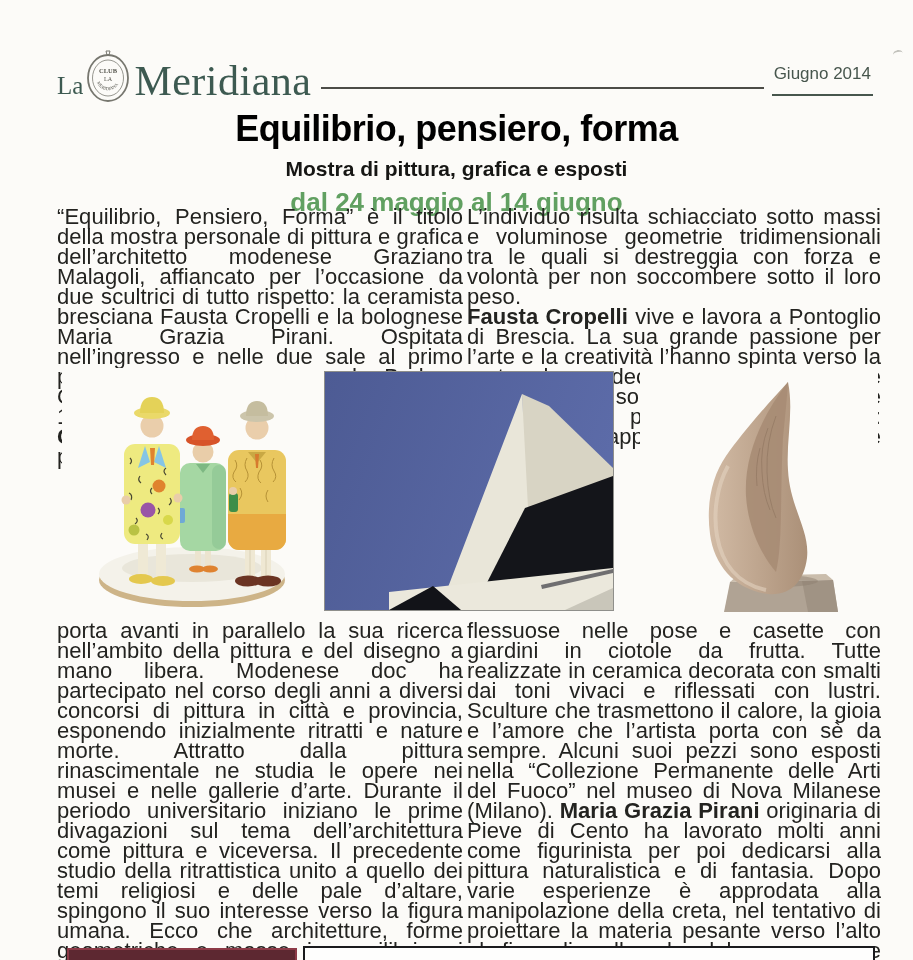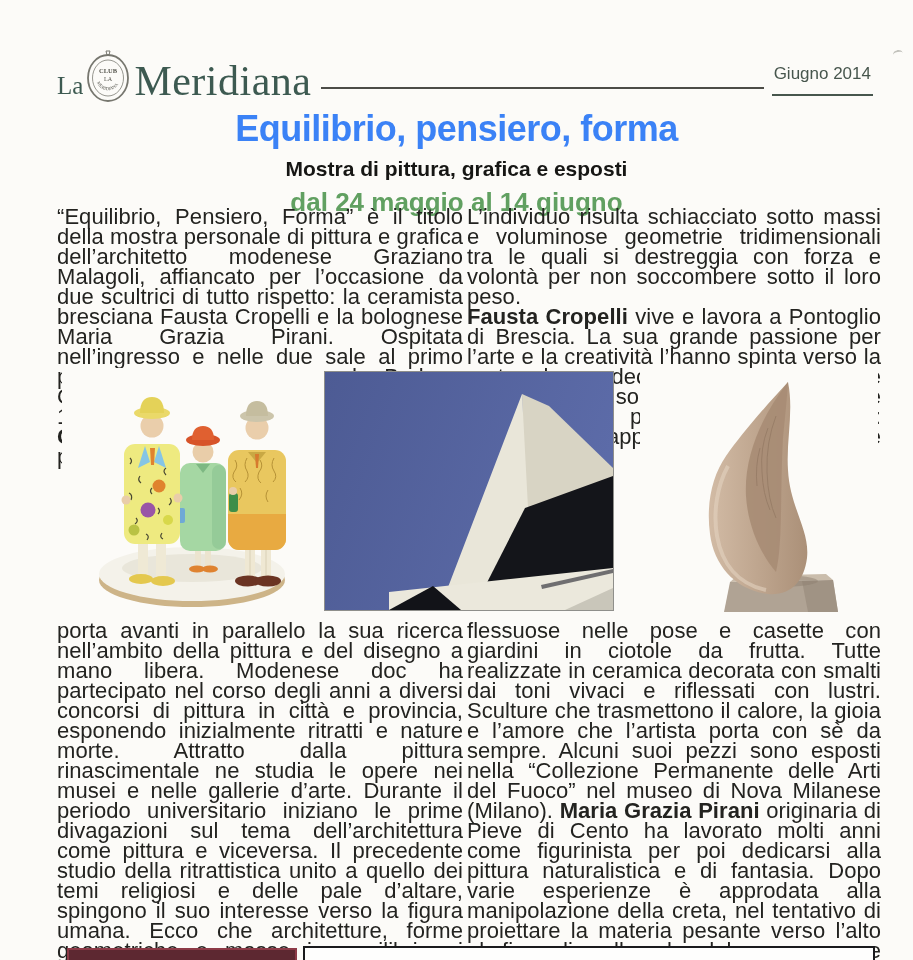--- a/index.html
+++ b/index.html
@@ -18,21 +18,21 @@
   .logo-name{font-family:"Liberation Serif", serif; font-size:42px; color:#3d5a51;
     line-height:1; letter-spacing:0.5px; padding-bottom:2px;}
   .rule{flex:1; border-bottom:2px solid #4c4c47; margin:0 8px 15px 10px;}
   .issue-date{font-size:17px; color:#47564d; border-bottom:2px solid #47564d;
     padding:0 2px 10px 2px; margin-bottom:8px;}
   .artifact{position:absolute; left:893px; top:50px; width:10px; height:6px;
     border-top:2px solid #c2c2bc; border-radius:50%; transform:rotate(-12deg);}
   
   .titleblock{position:absolute; left:0; right:0; top:108px; text-align:center;}
   .titleblock h1{margin:0; font-size:36px; font-weight:800; letter-spacing:-0.5px;
-    color:#3b82f6;}
+    color:#000000;}
   .titleblock h2{margin:7px 0 0; font-size:21px; font-weight:700; color:#161614;}
   .titleblock h3{margin:6px 0 0; font-size:26px; font-weight:700; color:#61a061;}
   
   .coltext{position:absolute; font-size:22px; line-height:20px;
     text-align:justify; letter-spacing:0.05px; color:#232320;
     -webkit-hyphens:auto; hyphens:auto;}
   .coltext p{margin:0;}
   .coltext b{font-weight:700;}
   #col-lt{left:57px;  top:207px; width:406px;}
   #col-rt{left:467px; top:207px; width:414px;}

